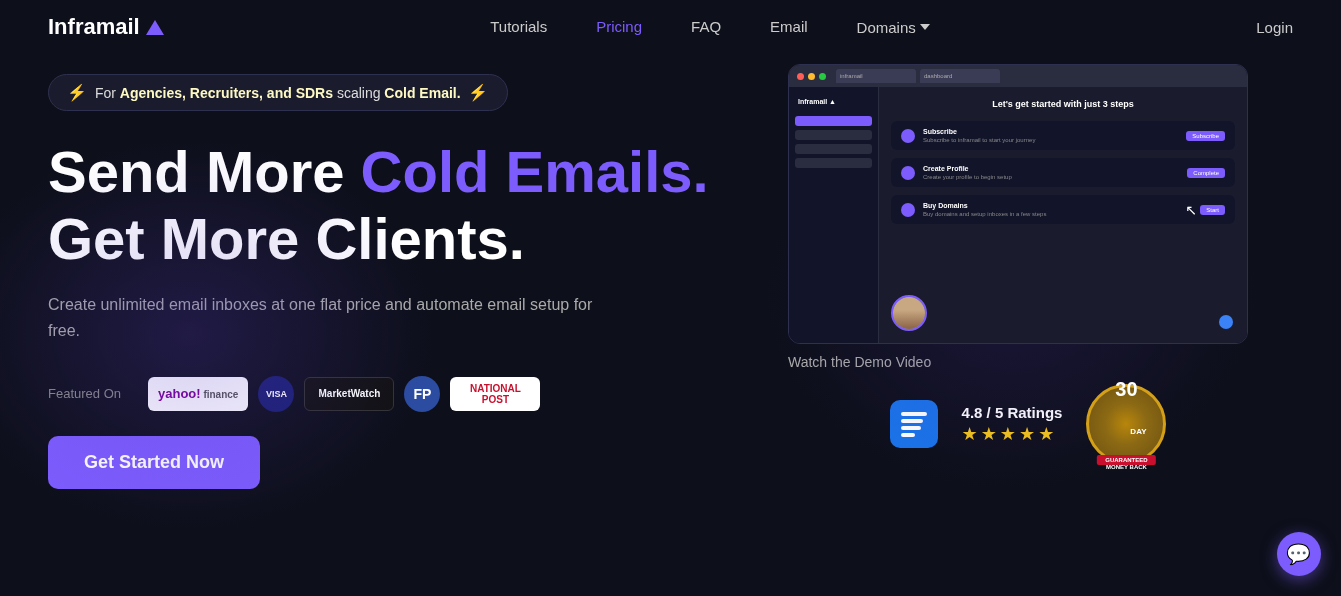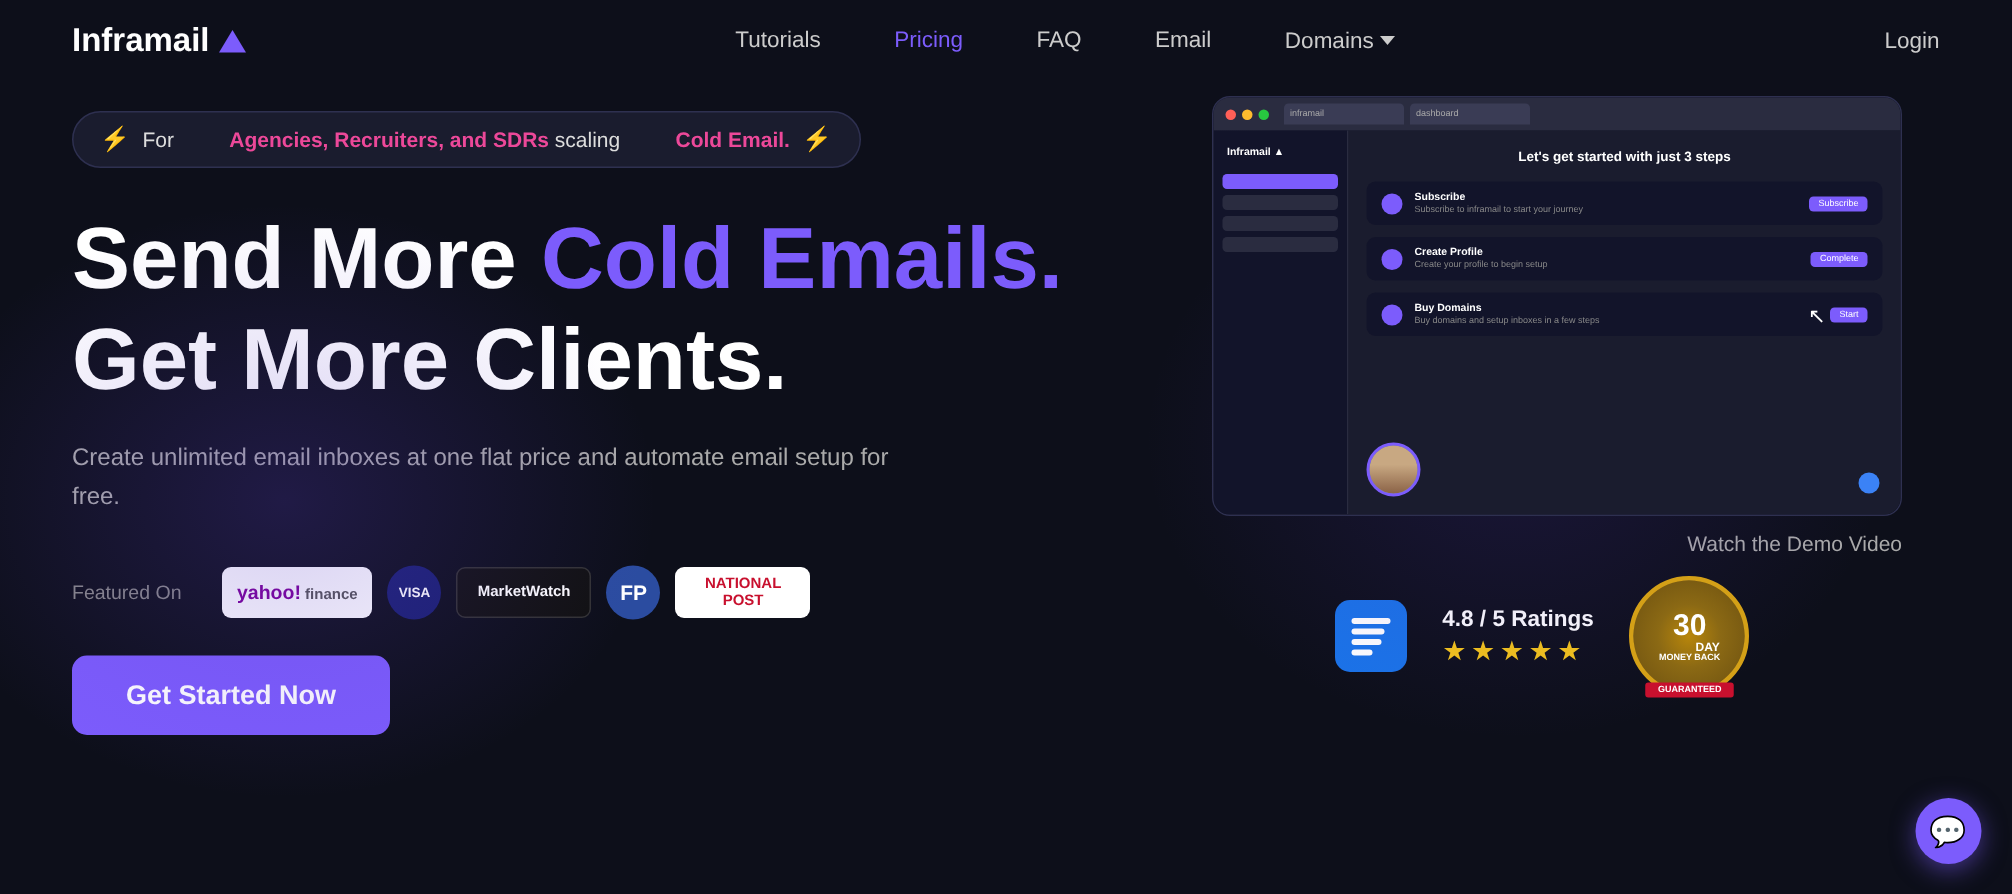--- a/index.html
+++ b/index.html
@@ -107,21 +107,21 @@
       gap: 8px;
       background: #1a1c2e;
       border: 1px solid #2e3050;
       border-radius: 40px;
       padding: 8px 18px;
       font-size: 14px;
       color: #ddd;
       margin-bottom: 28px;
     }
     .badge-bolt { color: #f5c518; font-size: 16px; }
-    .badge strong { color: #ec4899; margin-left: 33px; }
+    .badge strong { color: #fef9c3; }
     .hero-title {
       font-size: 58px;
       font-weight: 700;
       line-height: 1.15;
       margin-bottom: 20px;
       color: #fff;
     }
     .hero-title .highlight { color: #7c5cfc; }
     .hero-subtitle {
       font-size: 16px;
@@ -184,21 +184,21 @@
       font-weight: 600;
       padding: 16px 36px;
       border-radius: 10px;
       cursor: pointer;
     }
 
     
     .right-section {
       display: flex;
       flex-direction: column;
-      align-items: flex-end;
+      align-items: flex-start;
       min-width: 480px;
       padding-top: 0;
     }
     .demo-video-wrap {
       width: 460px;
       height: 280px;
       border-radius: 12px;
       overflow: hidden;
       background: #1a1c2e;
       border: 1px solid #2e3050;
@@ -394,20 +394,21 @@
       display: flex;
       align-items: center;
       justify-content: center;
       width: 80px; height: 80px;
       border-radius: 50%;
       background: radial-gradient(circle, #b8860b 0%, #8B6914 40%, #6b4f10 100%);
       border: 3px solid #d4a017;
       position: relative;
       flex-direction: column;
       text-align: center;
+      gap: 28px;
     }
     .mb-30 { font-size: 20px; font-weight: 900; color: #fff; line-height: 1; }
     .mb-day { font-size: 8px; color: #fff; font-weight: 600; margin-left: 24px; }
     .mb-guaranteed { font-size: 6px; color: #fff; font-weight: 700; }
     .mb-ribbon {
       position: absolute;
       bottom: -4px;
       left: 50%;
       transform: translateX(-50%);
       background: #c8102e;

